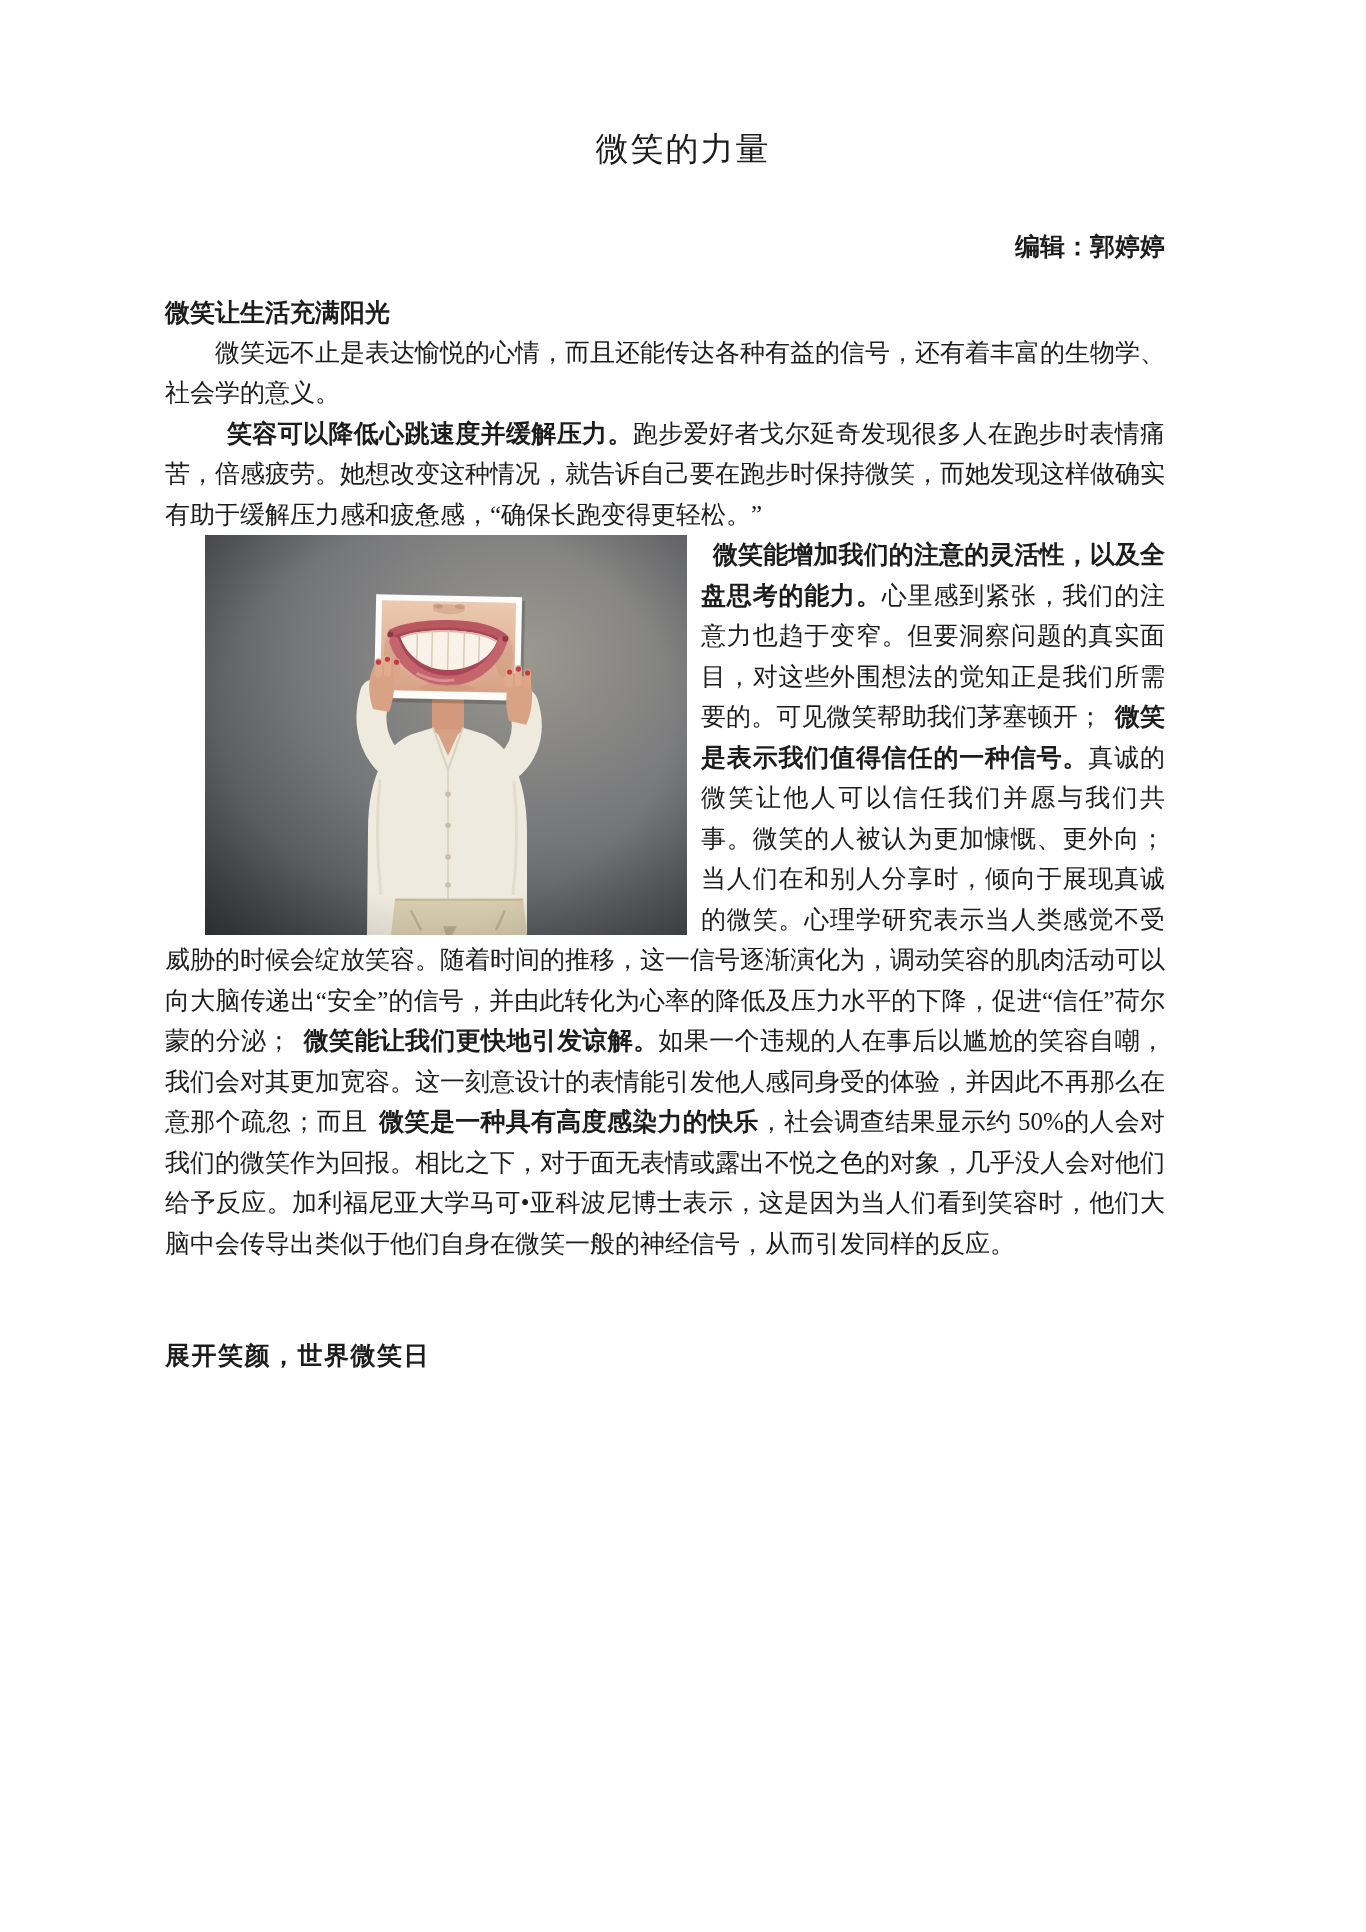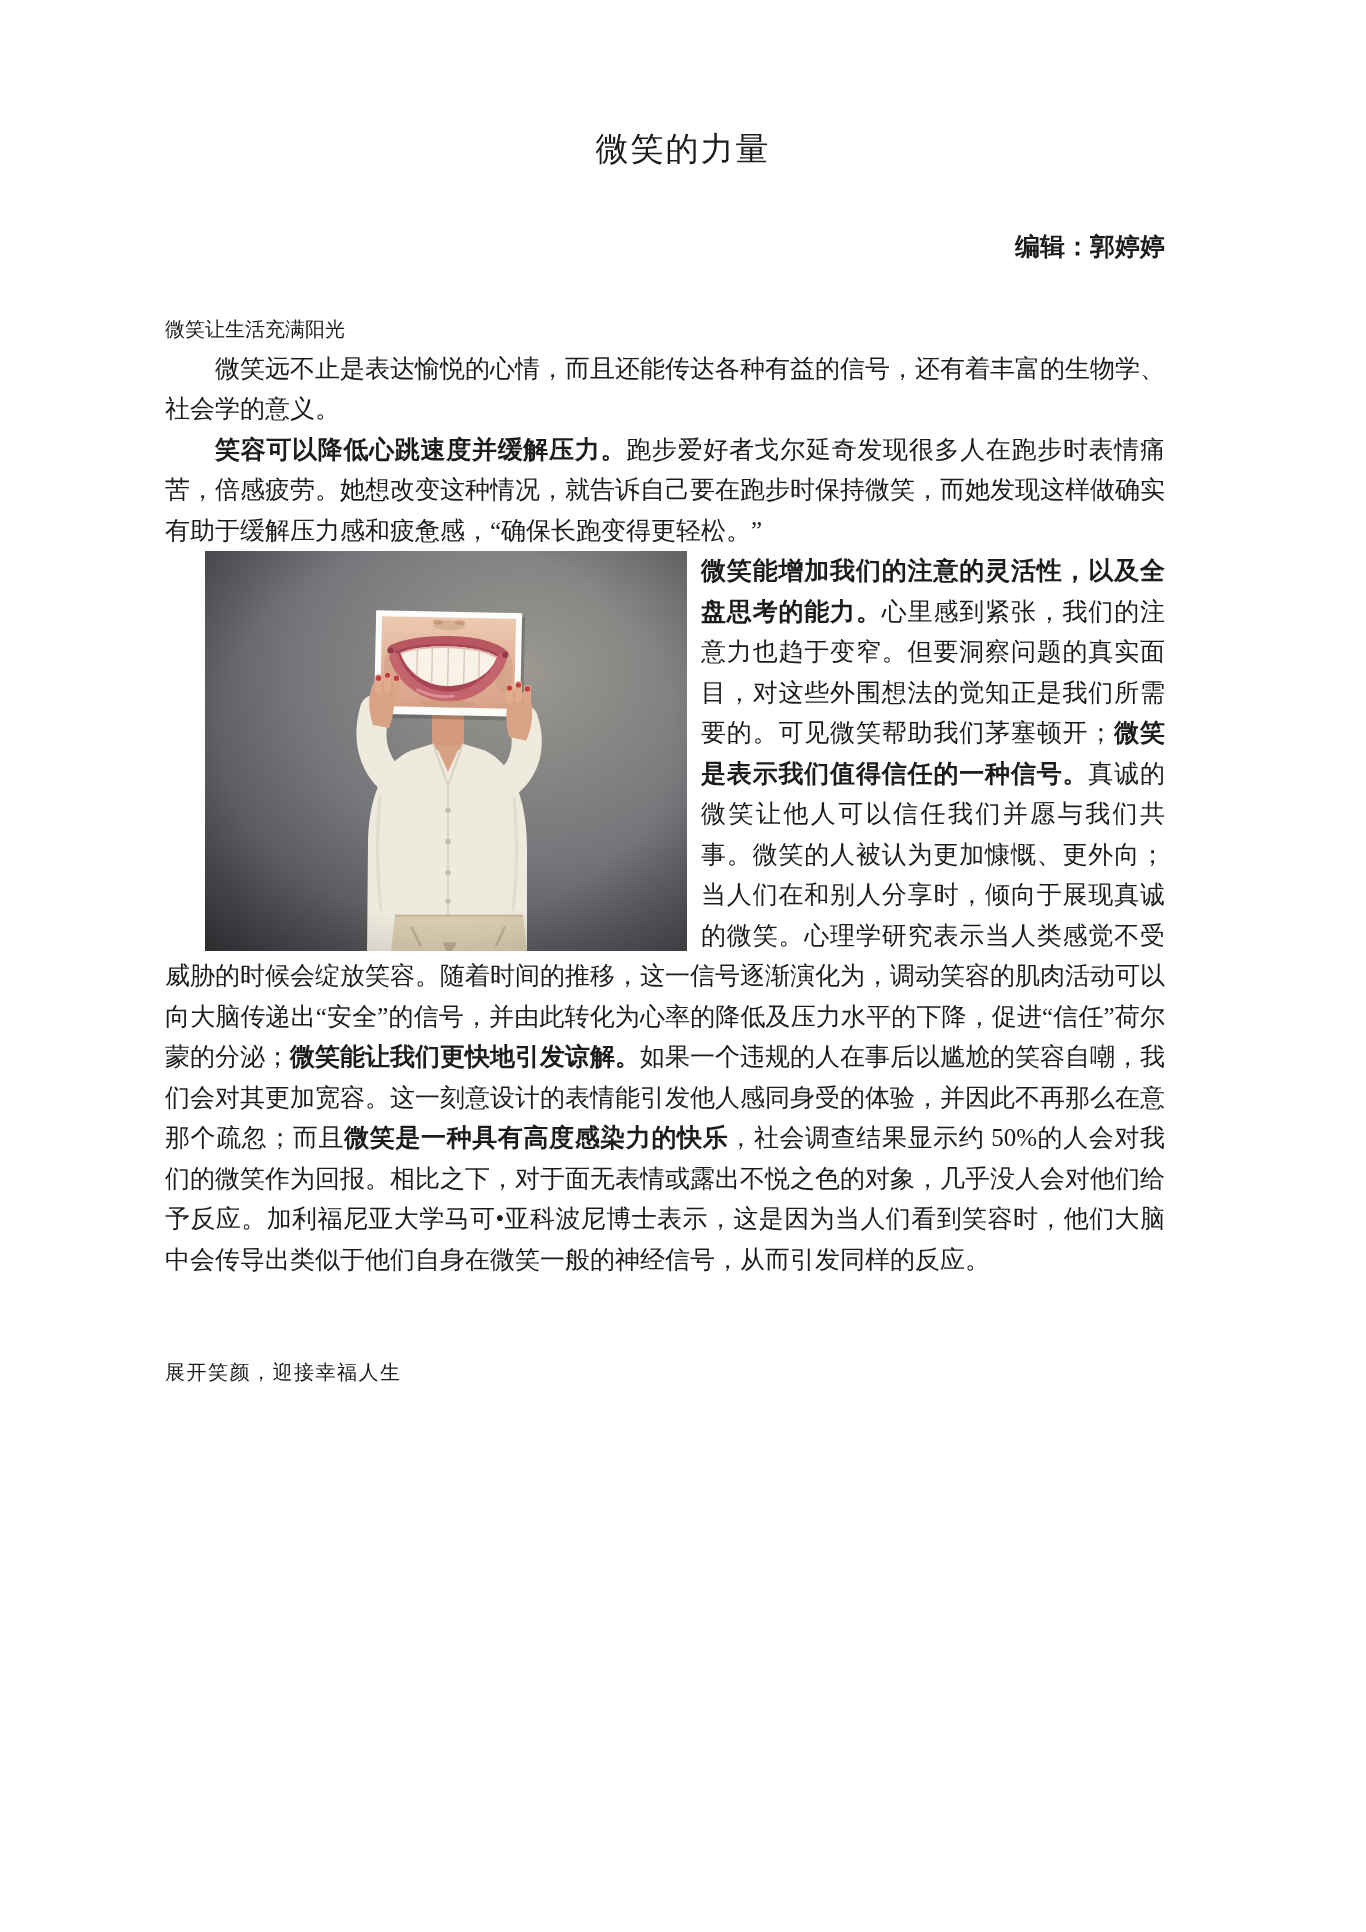--- a/index.html
+++ b/index.html
@@ -25,27 +25,27 @@
     margin:56px 0 10px; font-size:25px; line-height:40px;
     font-weight:700; text-align:right;
   }
   p.body{
     margin:0; font-size:25px; line-height:40.5px;
     text-align:justify; text-justify:inter-ideograph;
   }
   .indent{text-indent:2em;}
   .p-intro{margin-top:33px;}
   .sec-h{
-    margin:42px 0 0; font-size:20px; line-height:40px; font-weight:400;
+    margin:26px 0 0; font-size:25px; line-height:40px; font-weight:700;
   }
   .sec-h2{margin-top:72px; letter-spacing:1.5px;}
   .p-2{margin-top:17px;}
   .p-3{margin-top:14px;}
   .p-5{margin-top:22px;}
-  .b{font-weight:700;}
+  .b{font-weight:700;margin-left:12px;}
   .wrap-block::after{content:""; display:block; clear:both;}
   figure.photo{
     float:left; margin:0 14px 0 40px; padding:0;
     width:482px; height:400px;
   }
   figure.photo svg{display:block; width:482px; height:400px;}
 </style>
 </head>
 <body>
 
@@ -160,16 +160,16 @@
           <circle cx="322.5" cy="141" r="2.6" fill="var(--nails)"></circle>
         </g>
 
         <rect width="482" height="409" fill="url(#vig)"></rect>
       </svg>
     </figure>
 
     <p class="body"><span class="b">微笑能增加我们的注意的灵活性，以及全盘思考的能力。</span><span>心里感到紧张，我们的注意力也趋于变窄。但要洞察问题的真实面目，对这些外围想法的觉知正是我们所需要的。可见微笑帮助我们茅塞顿开；</span><span class="b">微笑是表示我们值得信任的一种信号。</span><span>真诚的微笑让他人可以信任我们并愿与我们共事。微笑的人被认为更加慷慨、更外向；当人们在和别人分享时，倾向于展现真诚的微笑。心理学研究表示当人类感觉不受威胁的时候会绽放笑容。随着时间的推移，这一信号逐渐演化为，调动笑容的肌肉活动可以向大脑传递出“安全”的信号，并由此转化为心率的降低及压力水平的下降，促进“信任”荷尔蒙的分泌；</span><span class="b">微笑能让我们更快地引发谅解。</span><span>如果一个违规的人在事后以尴尬的笑容自嘲，我们会对其更加宽容。这一刻意设计的表情能引发他人感同身受的体验，并因此不再那么在意那个疏忽；而且</span><span class="b">微笑是一种具有高度感染力的快乐</span><span>，社会调查结果显示约 50%的人会对我们的微笑作为回报。相比之下，对于面无表情或露出不悦之色的对象，几乎没人会对他们给予反应。加利福尼亚大学马可•亚科波尼博士表示，这是因为当人们看到笑容时，他们大脑中会传导出类似于他们自身在微笑一般的神经信号，从而引发同样的反应。</span></p>
   </div>
 
-  <h2 class="sec-h sec-h2">展开笑颜，迎接幸福人生</h2>
+  <h2 class="sec-h sec-h2">展开笑颜，世界微笑日</h2>
 
 
 </div>
 
 </body></html>

